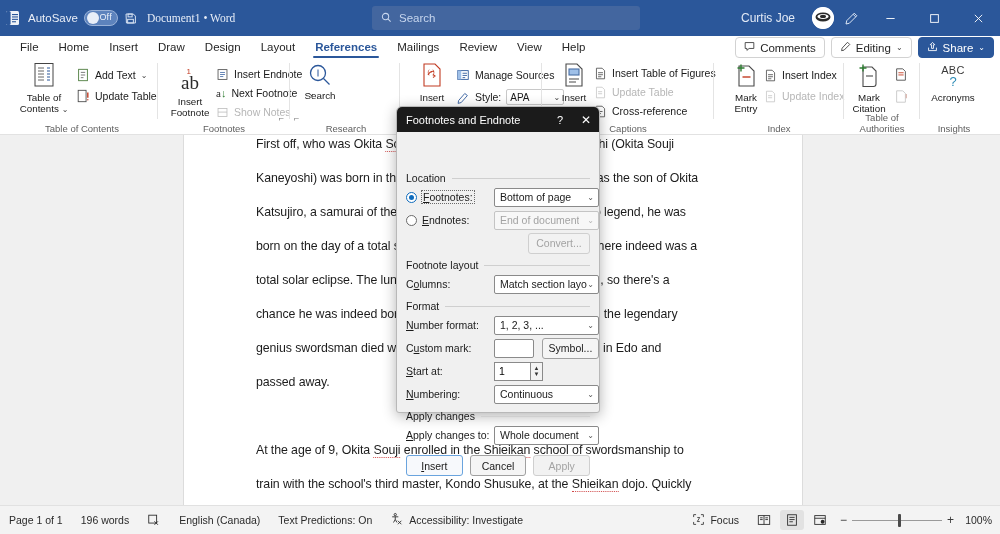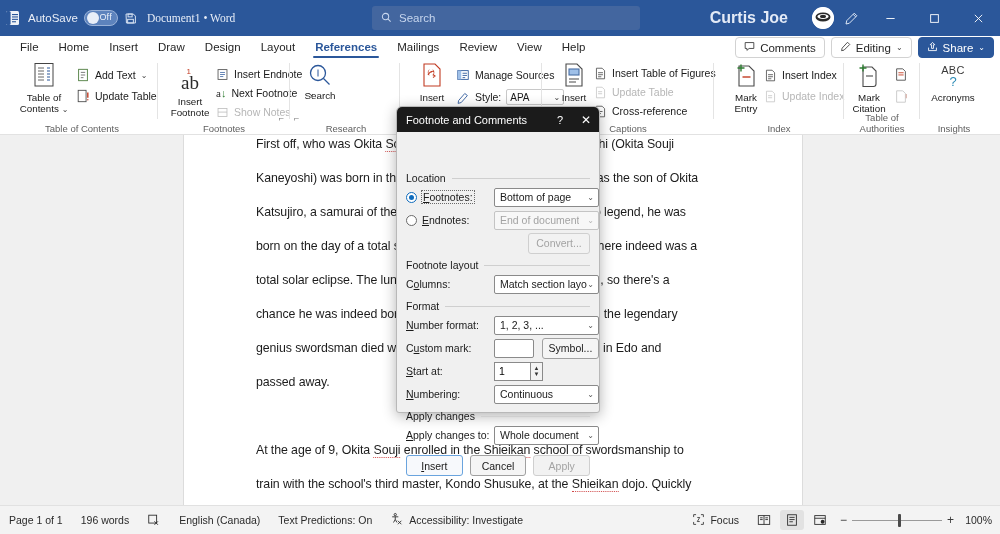--- a/index.html
+++ b/index.html
@@ -27,21 +27,21 @@
   .toggle .knob { width:12px; height:12px; border-radius:50%; background:#e8eef8; margin-left:2px; }
   .toggle .off { position:absolute; right:5px; top:1px; font-size:9px; color:#eaf0fa; letter-spacing:.2px;}
   .tb-save { width:26px; height:36px; display:flex; align-items:center; justify-content:center; }
   .tb-doctitle { color:#e8eef8; font-size:11.5px; margin-left:3px; white-space:nowrap;font-family:Liberation Serif, serif; }
   .searchbox {
     position:absolute; left:372px; top:6px; width:268px; height:24px;
     background:#43669f; border-radius:3px; display:flex; align-items:center; padding-left:9px; gap:7px;
   }
   .searchbox .ph { color:#c7d6ee; font-size:11.5px; }
   .tb-right { position:absolute; right:0; top:0; height:36px; display:flex; align-items:center; }
-  .tb-user { color:#e3eaf6; font-size:16px; margin-right:24px;font-weight:bold; }
+  .tb-user { color:#e3eaf6; font-size:12px; margin-right:17px; }
   .tb-avatar {
     width:22px; height:22px; border-radius:50%; background:#ffffff;
     display:flex; align-items:center; justify-content:center; overflow:hidden;
     font-size:7px; color:#1b2c52; font-weight:bold; letter-spacing:-.5px;
   }
   .tb-pen { width:34px; height:36px; display:flex; align-items:center; justify-content:center; }
   .wbtn { width:44px; height:36px; display:flex; align-items:center; justify-content:center; }
 
   
   .tabstrip {
@@ -517,21 +517,21 @@
     <div class="page">
       <div class="doctext">
         <p>First off, who was Okita <span class="sp">Souji</span>? Okita Souji Fujiwara no Kaneyoshi (Okita Souji Kaneyoshi) was born in the Edo Castle, in the summer of 1842 as the son of Okita Katsujiro, a samurai of the <span class="sp">Shinsengumi</span> no Mikoto. According to legend, he was born on the day of a total solar eclipse, and, on July 8th, 1842, there indeed was a total solar eclipse. The lunar calendar in 1842 began on July 8th, so there's a chance he was indeed born. If this was indeed his birthday, then the legendary genius swordsman died when he succumbed to his tuberculosis in Edo and passed away.</p>
         <p>At the age of 9, Okita <span class="sp">Souji</span> enrolled in the <span class="sp">Shieikan</span> school of swordsmanship to train with the school's third master, Kondo Shusuke, at the <span class="sp">Shieikan</span> dojo. Quickly proving himself as a genius or "prodigy," Okita mastered every single technique and received his  Kaiden, or certificate of completion, in Tennen  Ryu by the age of 18.</p>
       </div>
     </div>
   </div>
 
   <div class="dialog">
     <div class="dlg-title">
-      <span class="t">Footnote and Comments</span>
+      <span class="t">Footnotes and Endnote</span>
       <span class="hbtn">?</span>
       <span class="xbtn">✕</span>
     </div>
 
     <div class="dlg-body">
 
       <div class="sect">
         <div class="sect-hdr">
           <span>Location</span>
           <span class="line"></span>

